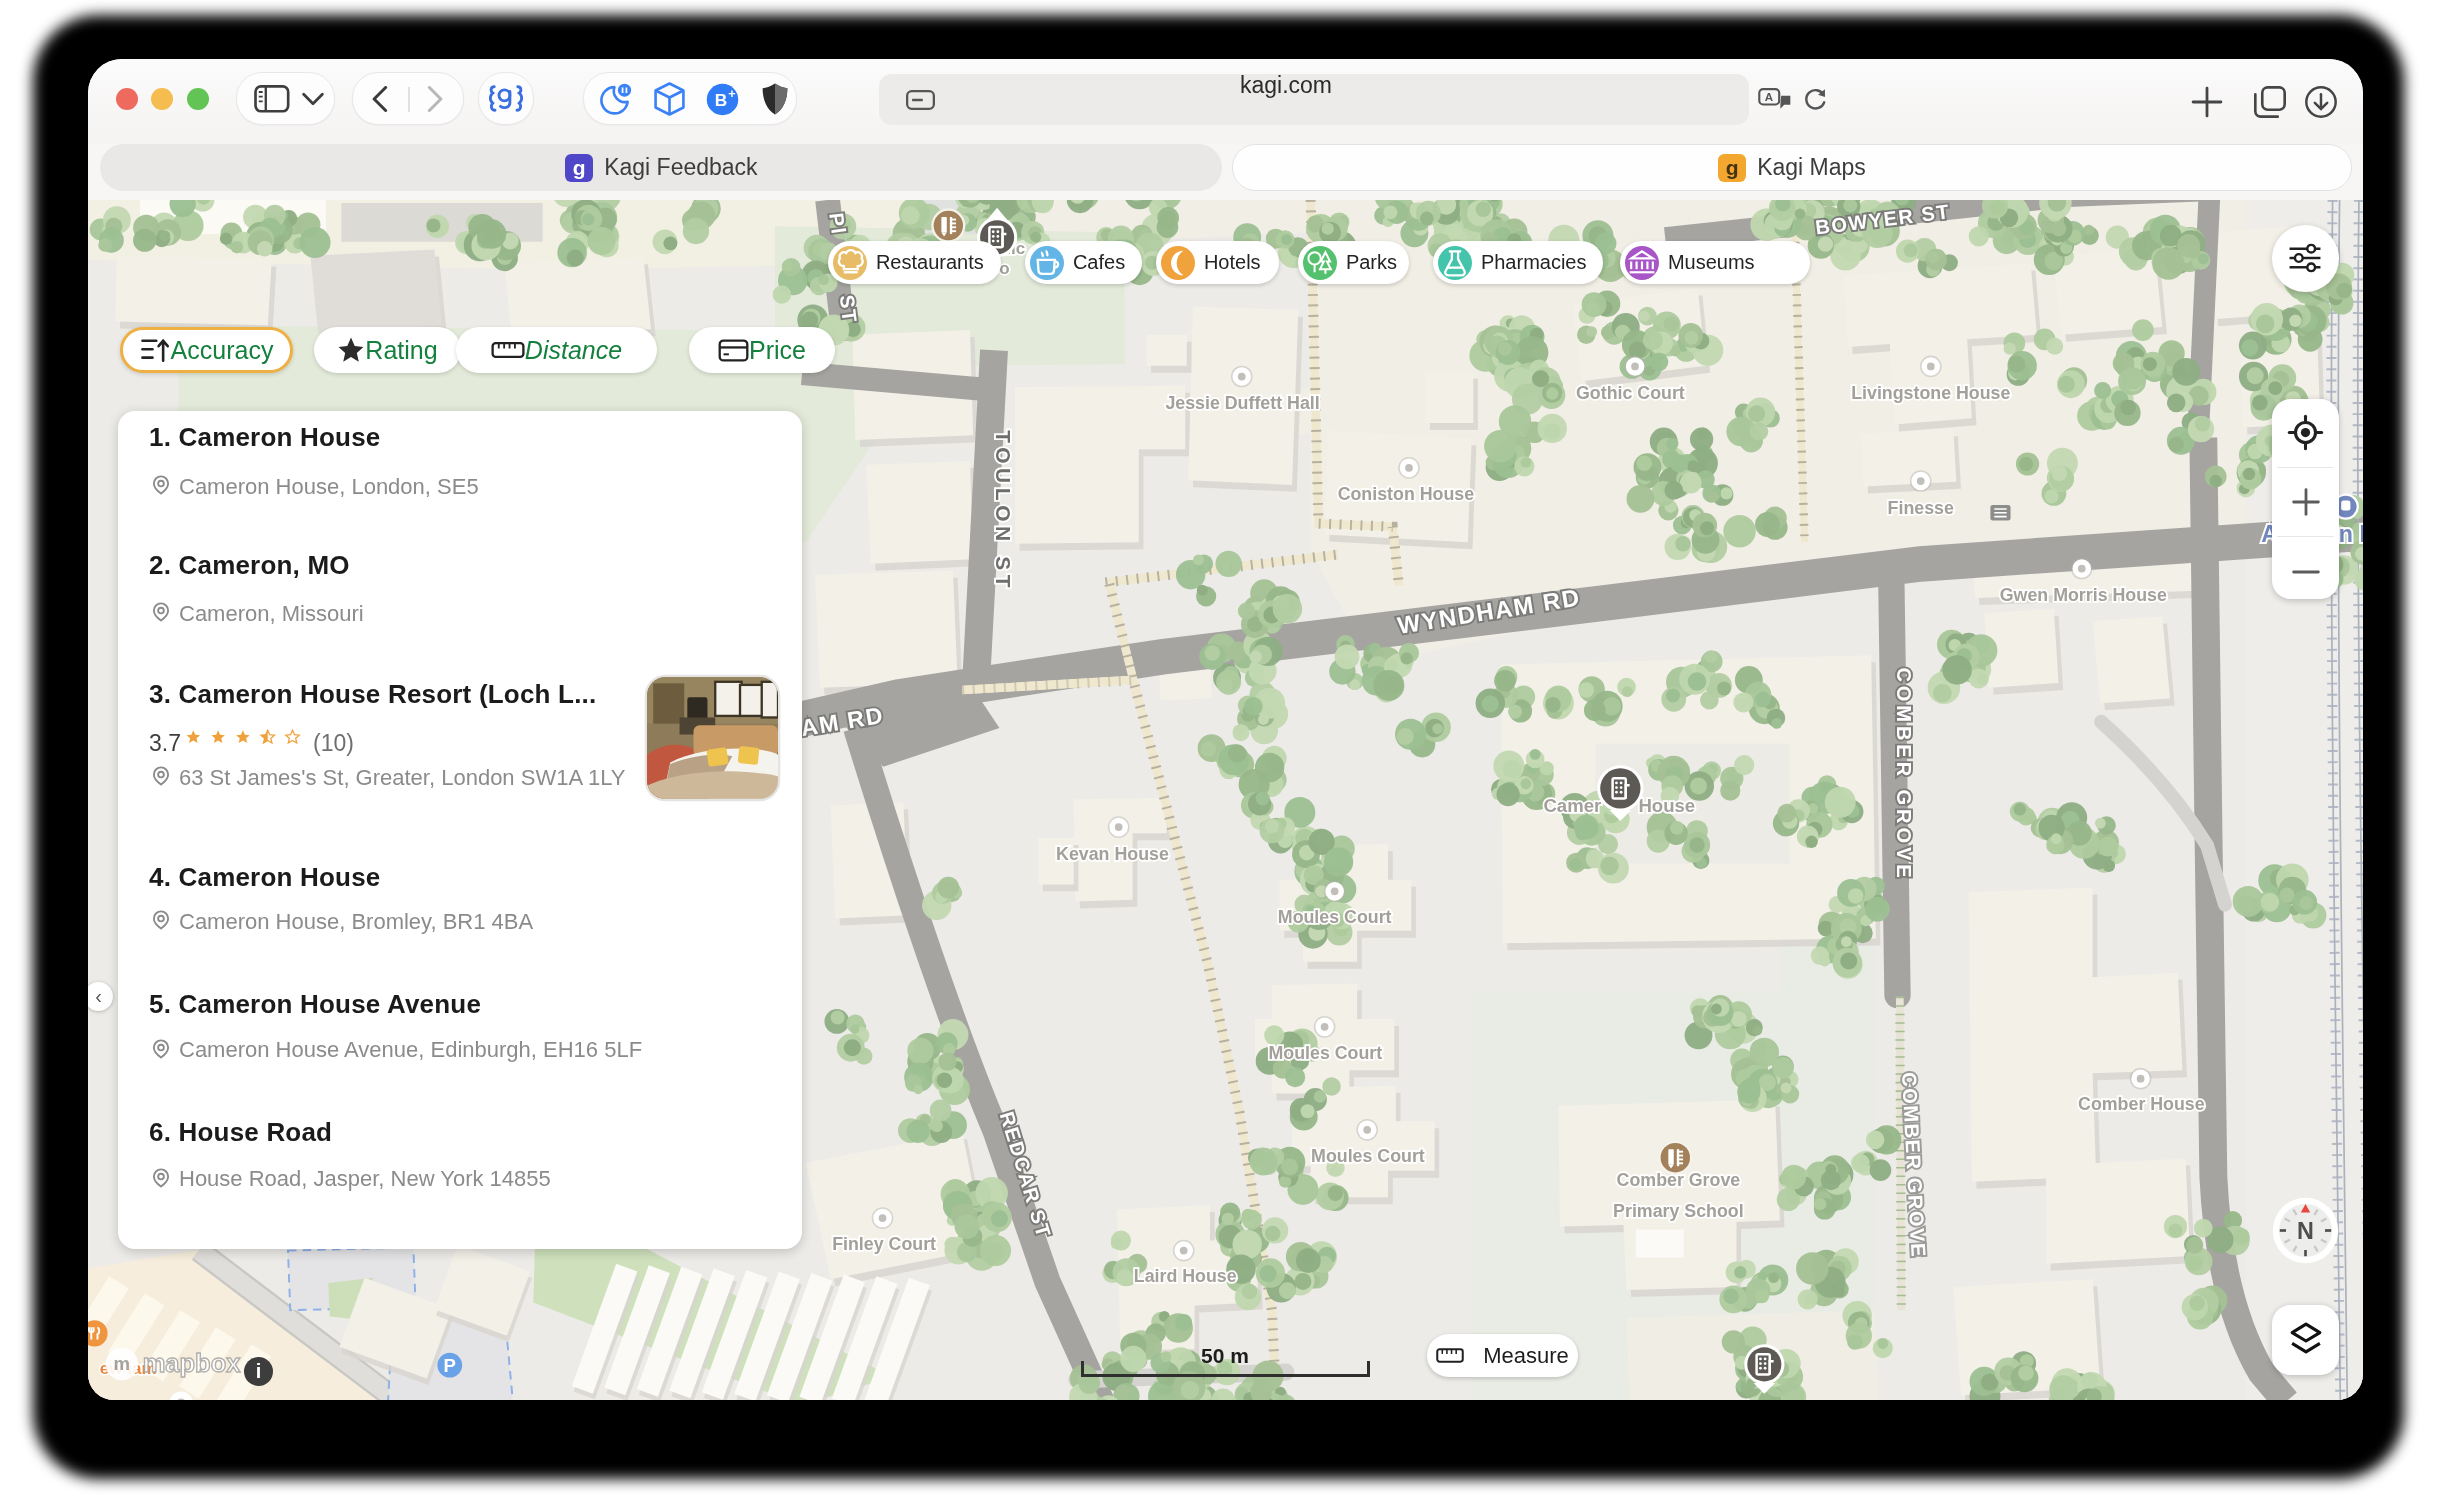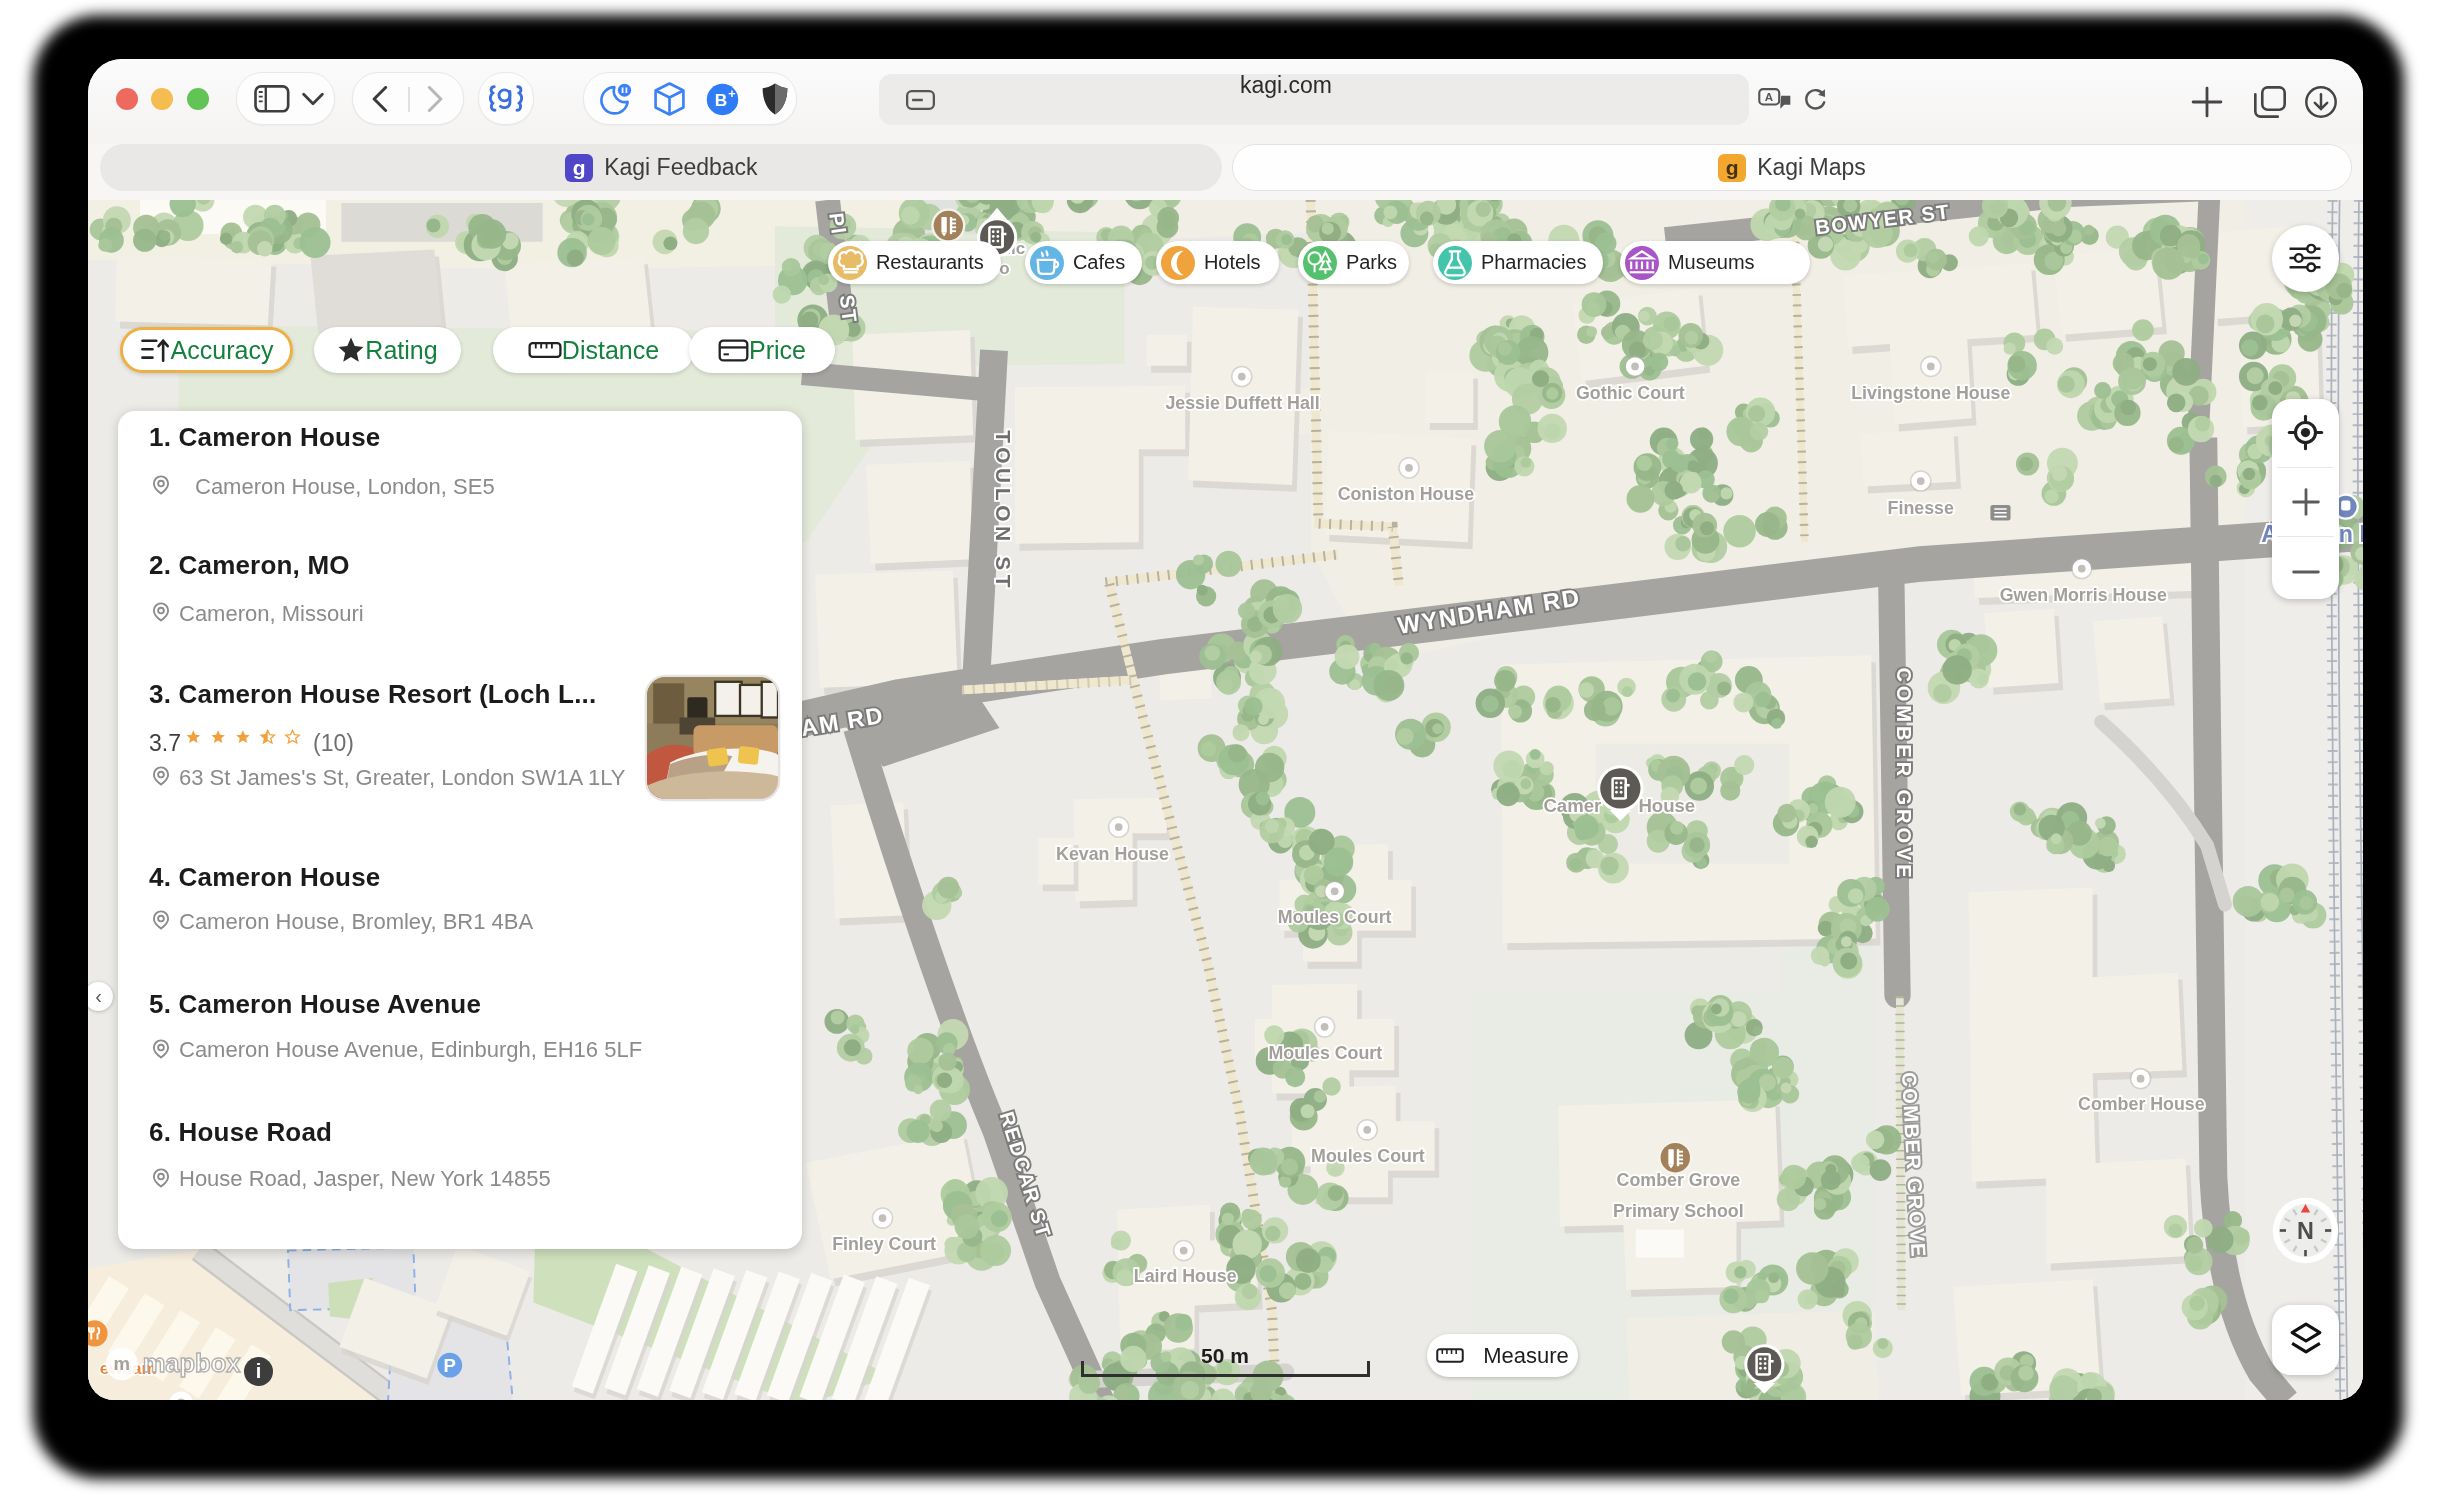--- a/index.html
+++ b/index.html
@@ -2249,21 +2249,21 @@
           </g>
         </svg>
         <span>Accuracy</span>
       </div>
       <div class="sortpill" style="left:226px;width:147px;">
         <svg class="ic" width="28" height="28" viewBox="0 0 36 36">
           <path d="M18,2 L22.8,12.8 L34,14 L25.5,21.8 L28,33 L18,27 L8,33 L10.5,21.8 L2,14 L13.2,12.8 Z" fill="#2c2c2c"></path>
         </svg>
         <span>Rating</span>
       </div>
-      <div class="sortpill" style="left:405px;width:201px;">
+      <div class="sortpill" style="left:368px;width:201px;font-style:italic;">
         <svg class="ic" width="34" height="20" viewBox="0 0 44 26">
           <rect x="2" y="4" width="40" height="18" rx="4" fill="none" stroke="#222" stroke-width="3"></rect>
           <g stroke="#222" stroke-width="2.4">
             <line x1="10" y1="4" x2="10" y2="11"></line>
             <line x1="17" y1="4" x2="17" y2="11"></line>
             <line x1="24" y1="4" x2="24" y2="11"></line>
             <line x1="31" y1="4" x2="31" y2="11"></line>
           </g>
         </svg>
         <span>Distance</span>
@@ -2347,21 +2347,21 @@
           </svg>
         </div>
         <span>Museums</span>
       </div>
       <div class="ov" id="panel">
         <div class="rt" style="top:11px;">1. Cameron House</div>
         <svg class="rpin" style="top:64px;" width="22" height="22" viewBox="0 0 28 28">
           <path d="M14,2 C8.5,2 4,6.5 4,12 C4,19 14,26 14,26 C14,26 24,19 24,12 C24,6.5 19.5,2 14,2 Z" fill="none" stroke="#8b8b8b" stroke-width="2.6"></path>
           <circle cx="14" cy="12" r="4" fill="none" stroke="#8b8b8b" stroke-width="2.6"></circle>
         </svg>
-        <div class="ra" style="top:63px;margin-left:16px;">Cameron House, London, SE5</div>
+        <div class="ra" style="top:63px;">Cameron House, London, SE5</div>
         <div class="rt" style="top:139px;">2. Cameron, MO</div>
         <svg class="rpin" style="top:191px;" width="22" height="22" viewBox="0 0 28 28">
           <path d="M14,2 C8.5,2 4,6.5 4,12 C4,19 14,26 14,26 C14,26 24,19 24,12 C24,6.5 19.5,2 14,2 Z" fill="none" stroke="#8b8b8b" stroke-width="2.6"></path>
           <circle cx="14" cy="12" r="4" fill="none" stroke="#8b8b8b" stroke-width="2.6"></circle>
         </svg>
         <div class="ra" style="top:190px;">Cameron, Missouri</div>
         <div class="rt" style="top:268px;">3. Cameron House Resort (Loch L...</div>
         <svg class="rpin" style="top:355px;" width="22" height="22" viewBox="0 0 28 28">
           <path d="M14,2 C8.5,2 4,6.5 4,12 C4,19 14,26 14,26 C14,26 24,19 24,12 C24,6.5 19.5,2 14,2 Z" fill="none" stroke="#8b8b8b" stroke-width="2.6"></path>
           <circle cx="14" cy="12" r="4" fill="none" stroke="#8b8b8b" stroke-width="2.6"></circle>

